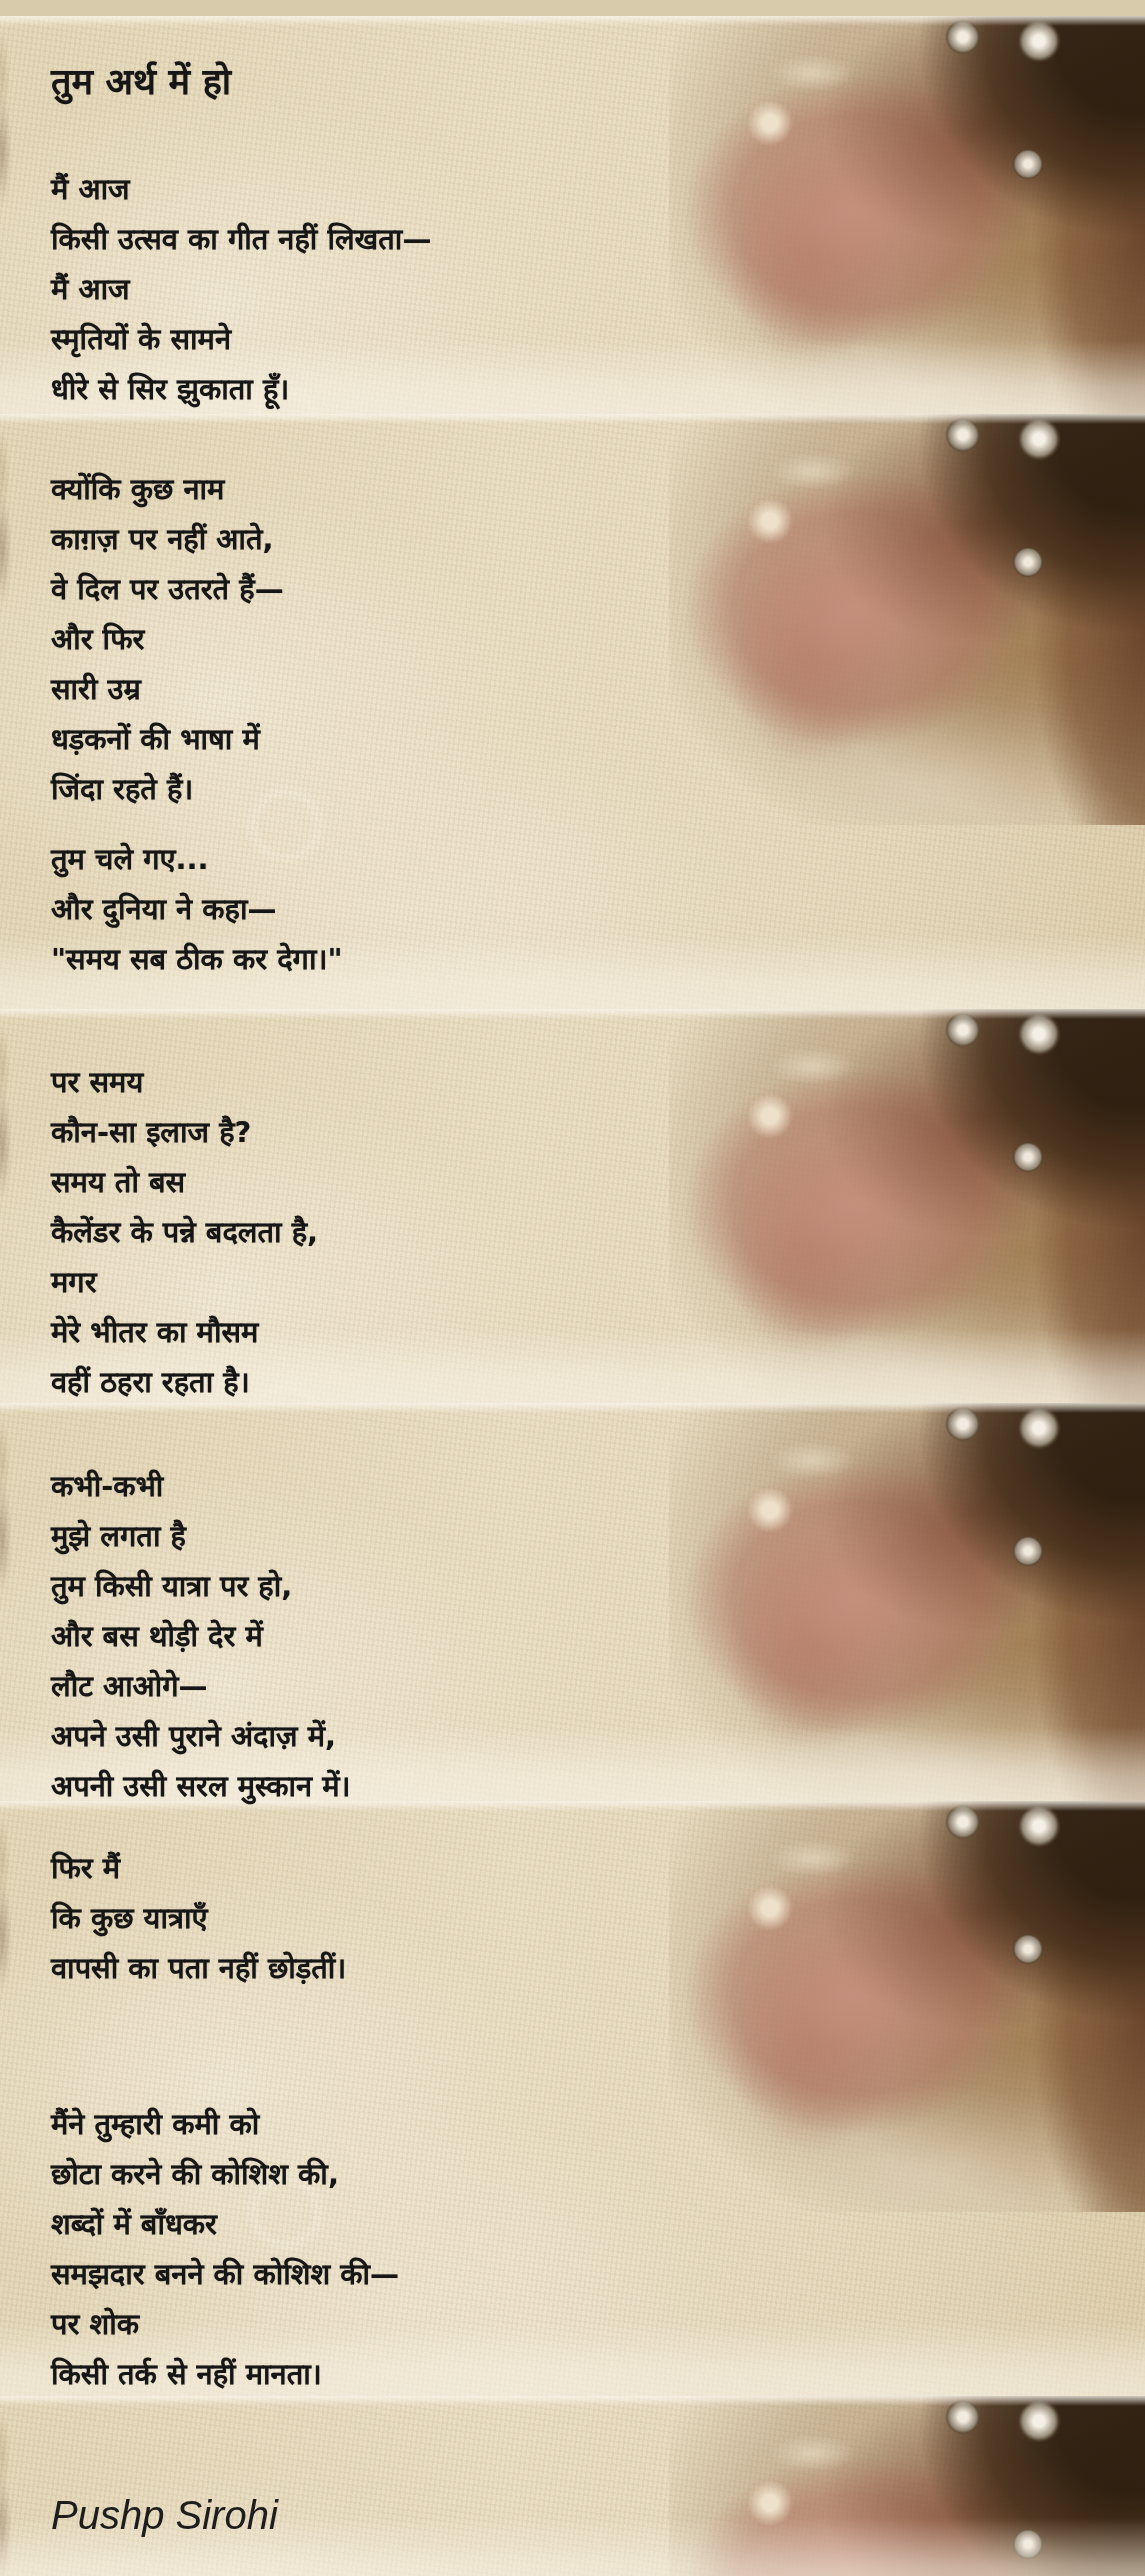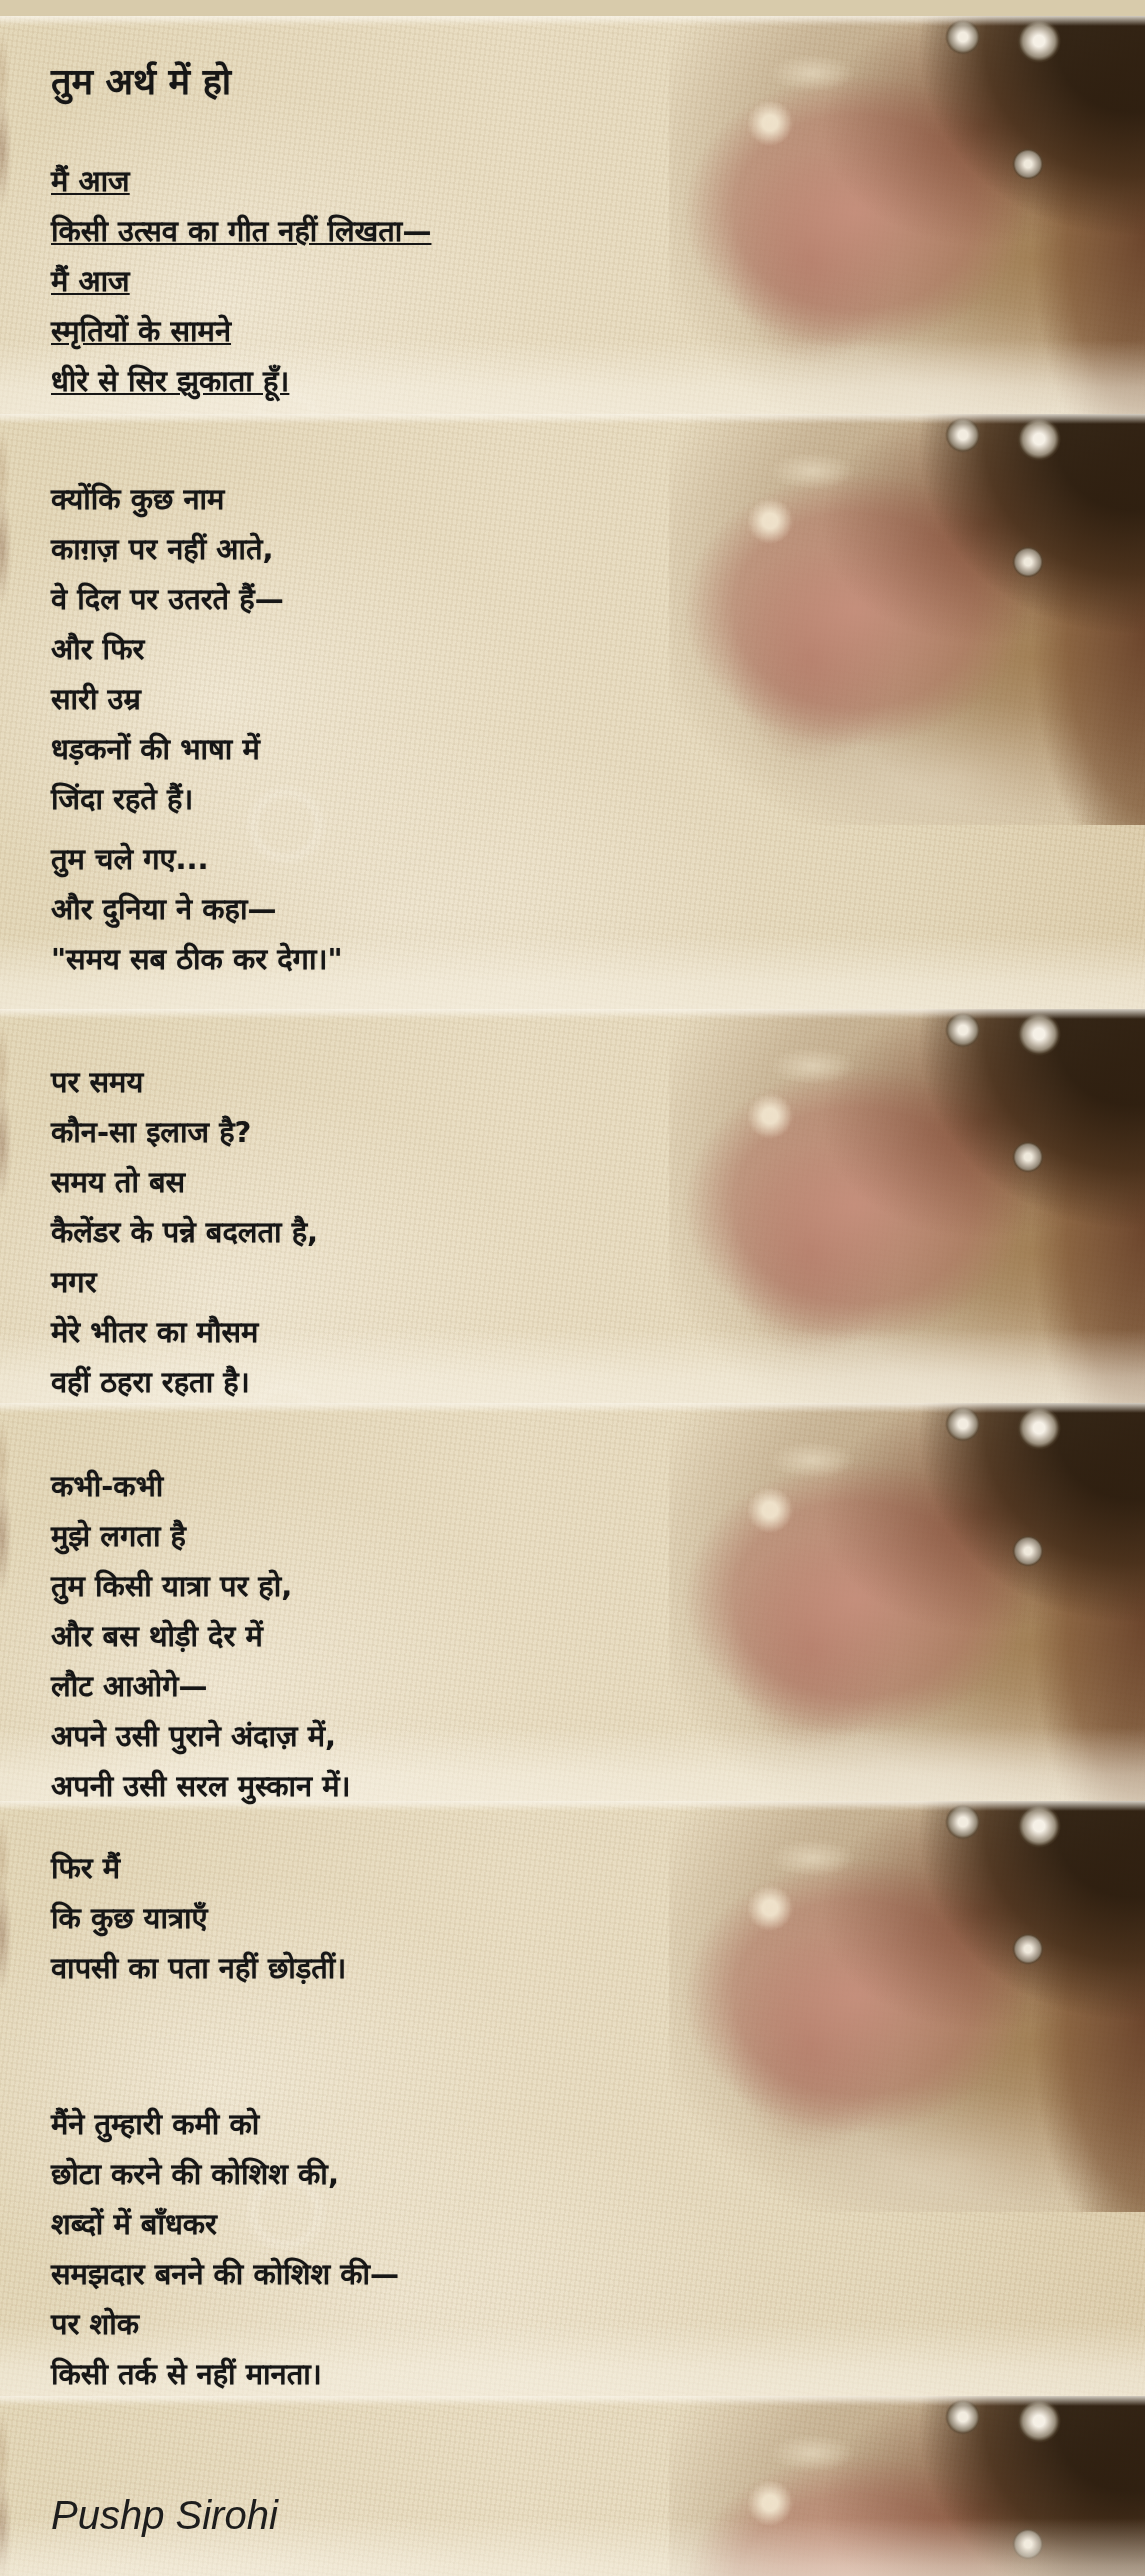--- a/index.html
+++ b/index.html
@@ -94,21 +94,21 @@
     position:absolute;left:51px;top:38px;margin:0;z-index:3;
     font-size:36px;font-weight:700;line-height:55px;white-space:nowrap;
     text-shadow:0 0 1px rgba(20,20,20,.35);
   }
   .author{
     position:absolute;left:51px;top:97px;z-index:3;
     font-family:"Liberation Sans",sans-serif;
     font-style:italic;font-size:40px;font-weight:400;color:#1d1d1d;
     white-space:nowrap;
   }
-  .s-a{top:140px;text-decoration:underline;} .s-b{top:60px;} .s-c{top:420px;} .s-d{top:48px;}
+  .s-a{top:148px;} .s-b{top:50px;} .s-c{top:420px;} .s-d{top:48px;}
   .s-e{top:58px;}  .s-f{top:42px;} .s-g{top:298px;}
 </style>
 </head>
 <body>
 
 <div class="page">
 
   <section class="tile t1">
     <div class="rose-art"></div>
     <h1 class="title">तुम अर्थ में हो</h1>

